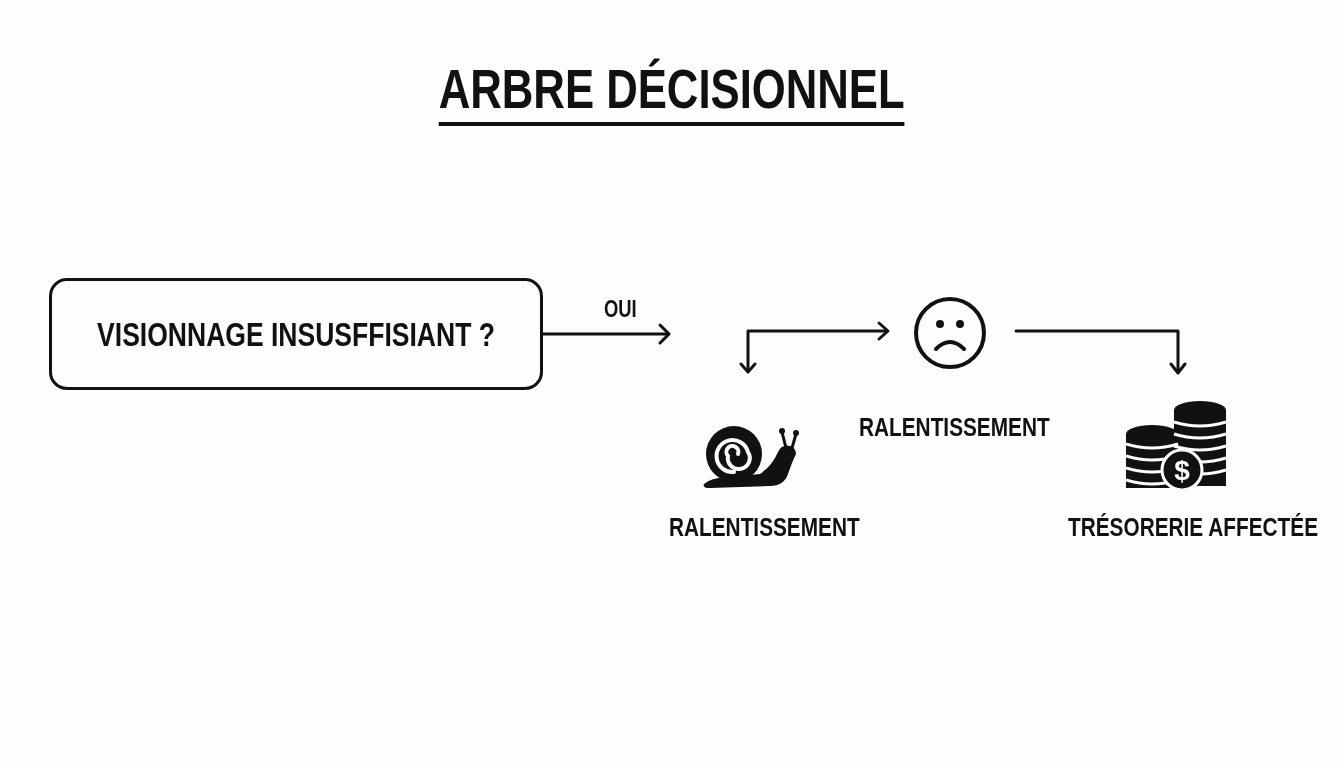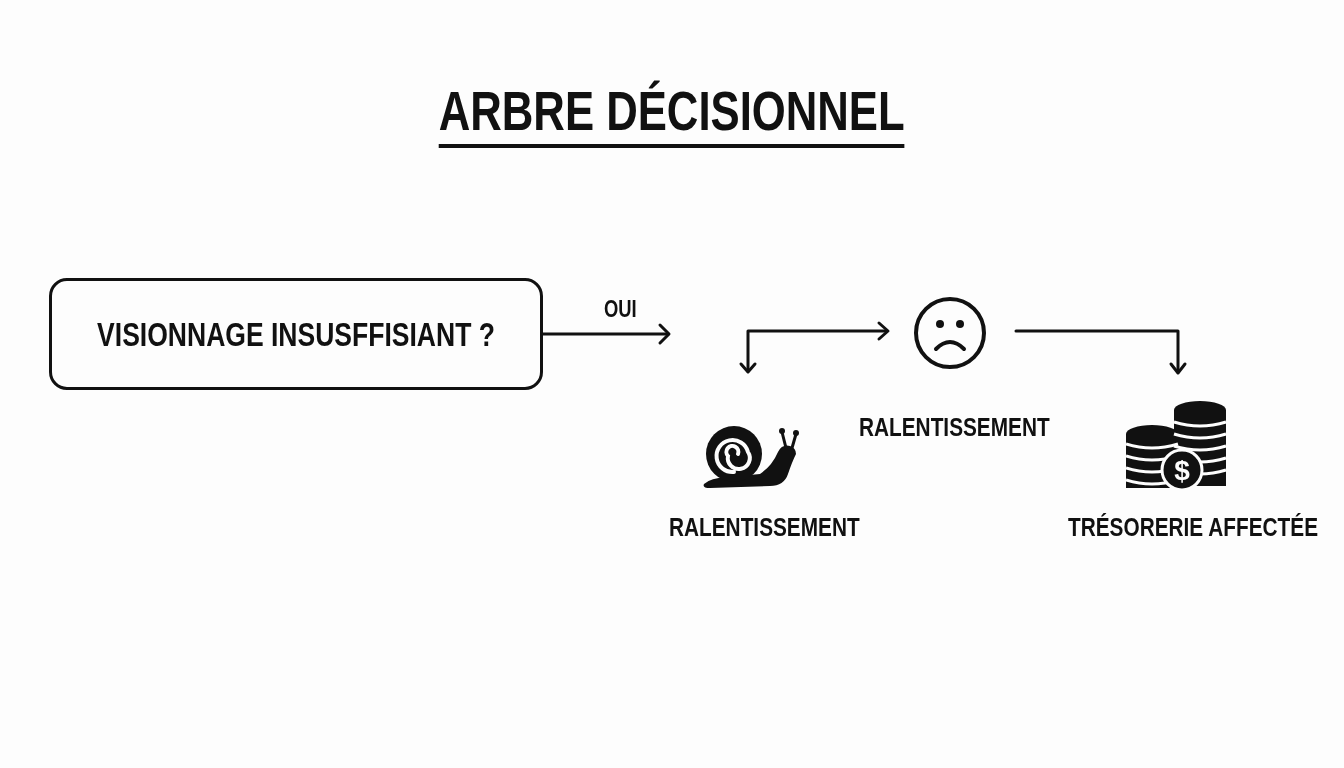--- a/index.html
+++ b/index.html
@@ -3,21 +3,21 @@
 <meta charset="utf-8">
 <style>
   html, body { margin:0; padding:0; }
   body {
     width:1344px; height:768px; position:relative; overflow:hidden;
     background:#fdfdfd; color:#111;
     font-family:"Liberation Sans", "DejaVu Sans", sans-serif;
   }
   .title {
     position:absolute; left:0; width:1344px; top:58px; text-align:center;
-    font-weight:700; font-size:56px; letter-spacing:0px; line-height:62px;margin-top:22px;
+    font-weight:700; font-size:56px; letter-spacing:0px; line-height:62px;
   }
   .title span {
     display:inline-block; transform:scaleX(0.78); transform-origin:center;
     border-bottom:4px solid #111; padding-bottom:2px;
   }
   .qbox {
     position:absolute; left:49px; top:278px; width:494px; height:112px;
     box-sizing:border-box; border:3px solid #111; border-radius:18px;
     display:flex; align-items:center; justify-content:center; background:#fdfdfd;
   }

